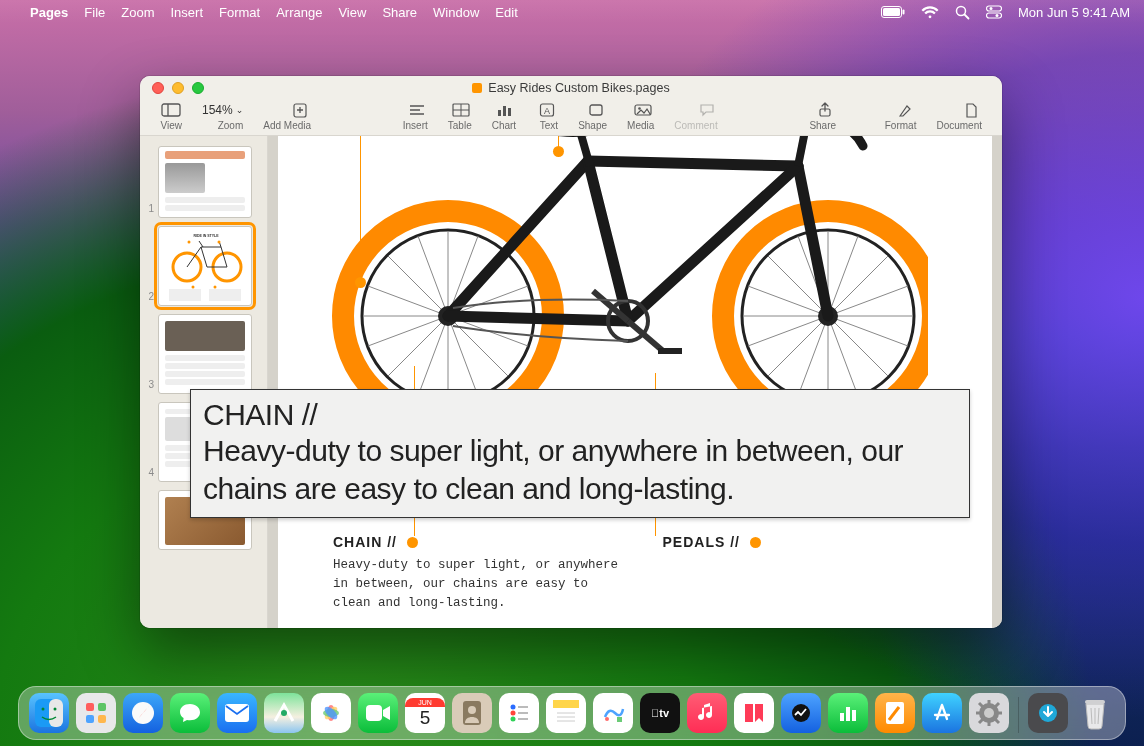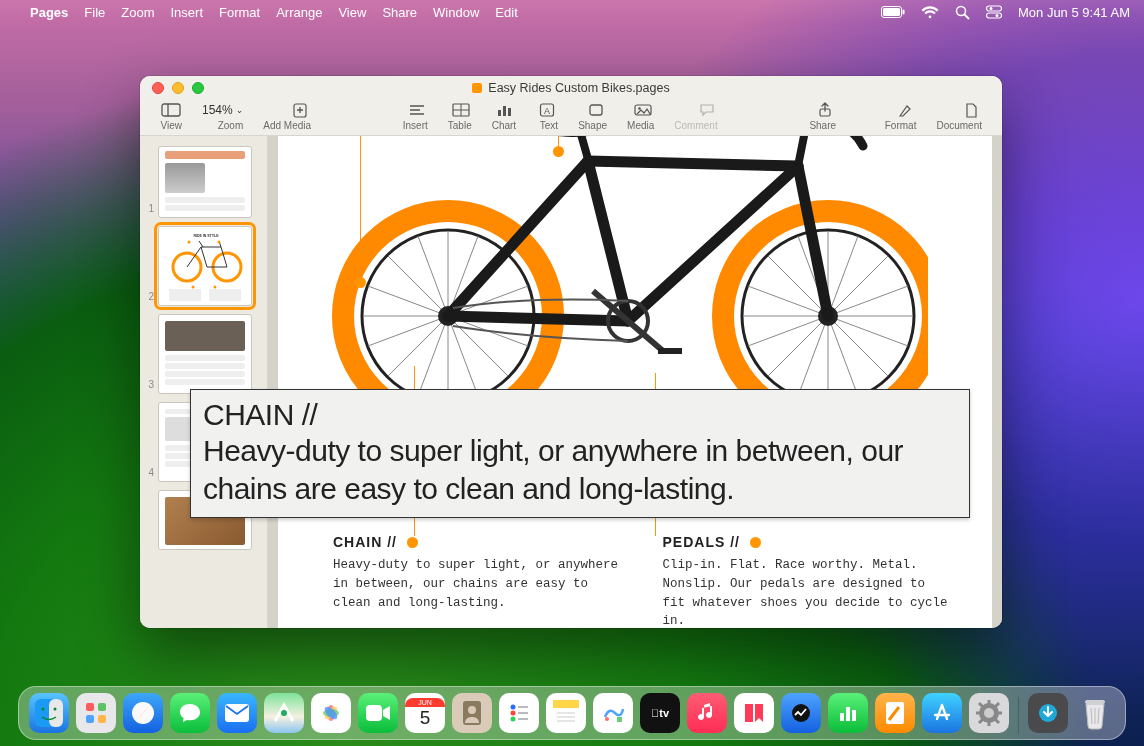--- a/index.html
+++ b/index.html
@@ -416,21 +416,20 @@
                 <span>CHAIN //</span>
                 <span class="marker"></span>
               </h4>
             <p>Heavy-duty to super light, or anywhere in between, our chains are easy to clean and long-lasting.</p>
           </div>
           <div class="col">
             <h4>
                 <span>PEDALS //</span>
                 <span class="marker"></span>
               </h4>
-            <p>Clip-in. Flat. Race worthy. Metal. Nonslip. Our pedals are designed to fit whatever shoes you decide to cycle in.</p>
           </div>
         </div>
       </div>
     </div>
   </div>
 </div>
 
 <div class="hover-text">
   <div class="l1">CHAIN //</div>
   <div class="l2">Heavy-duty to super light, or anywhere in between, our chains are easy to clean and long-lasting.</div>

